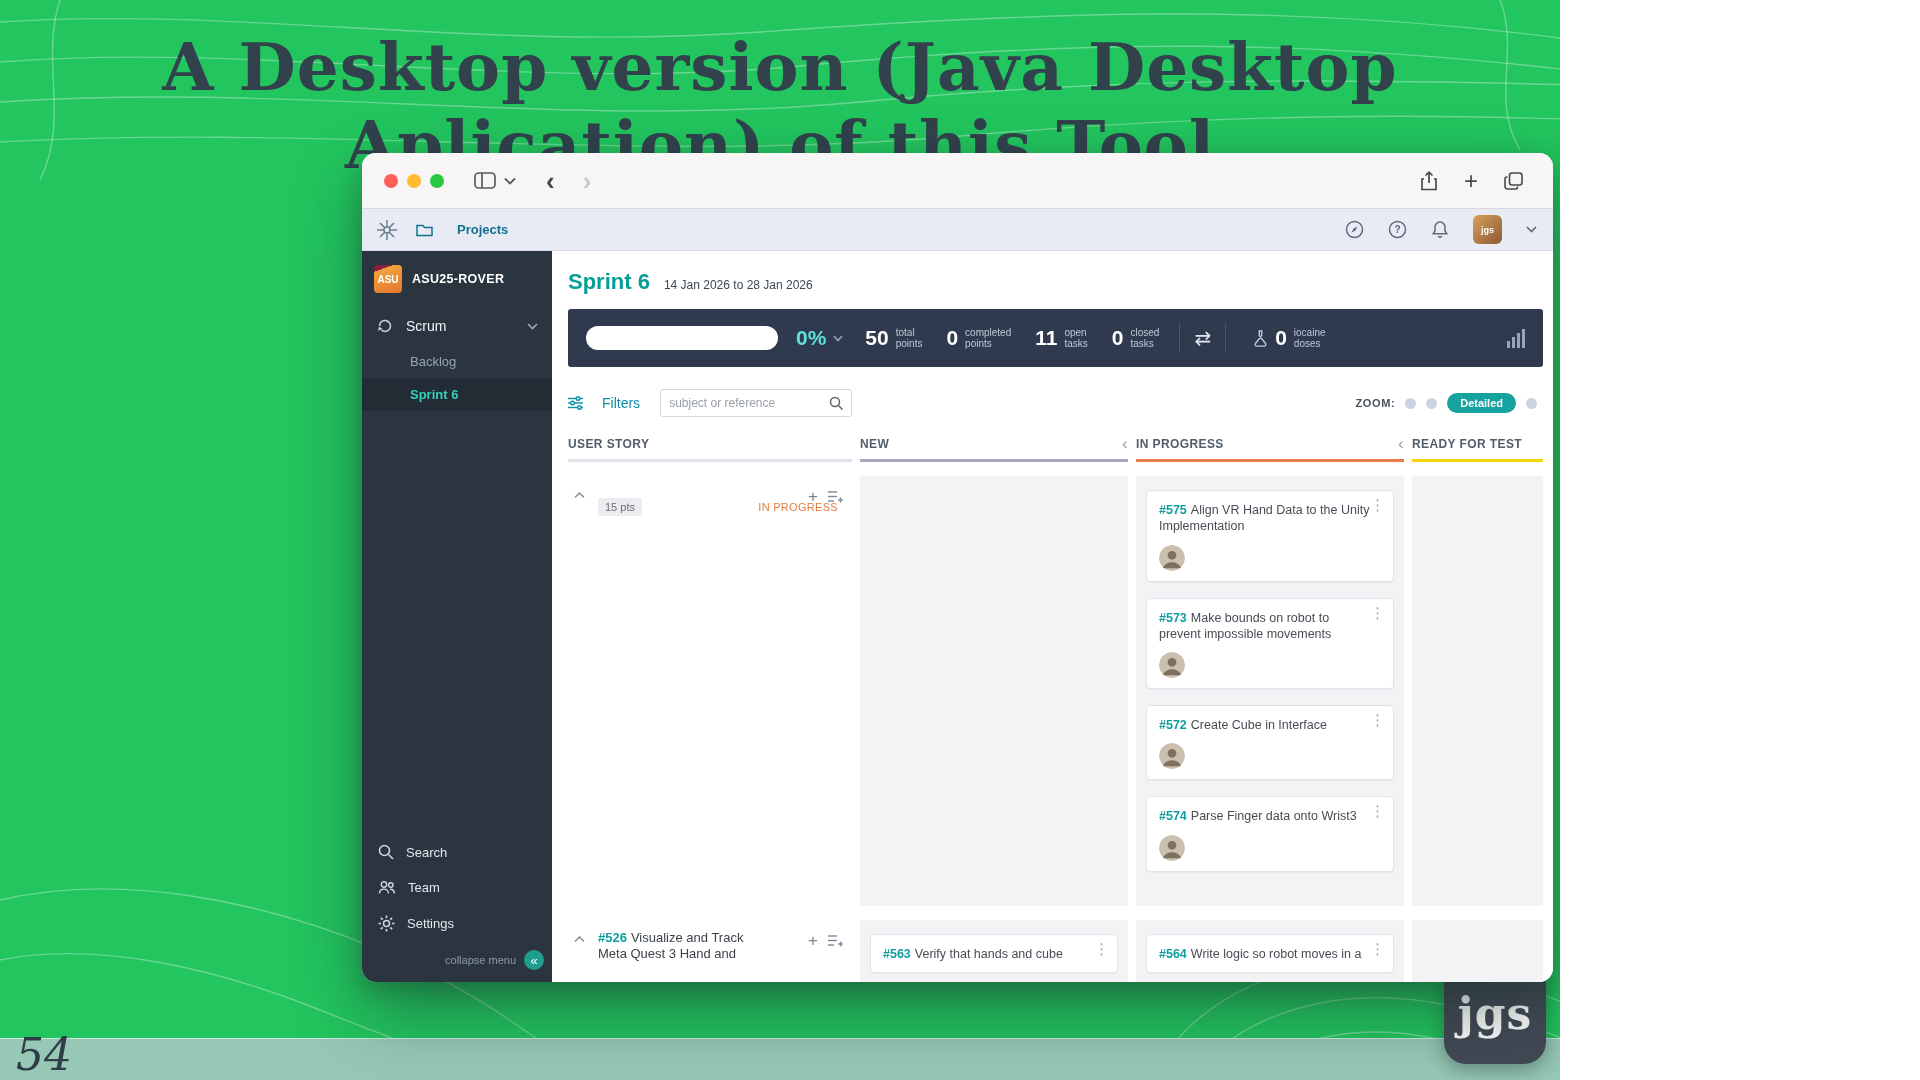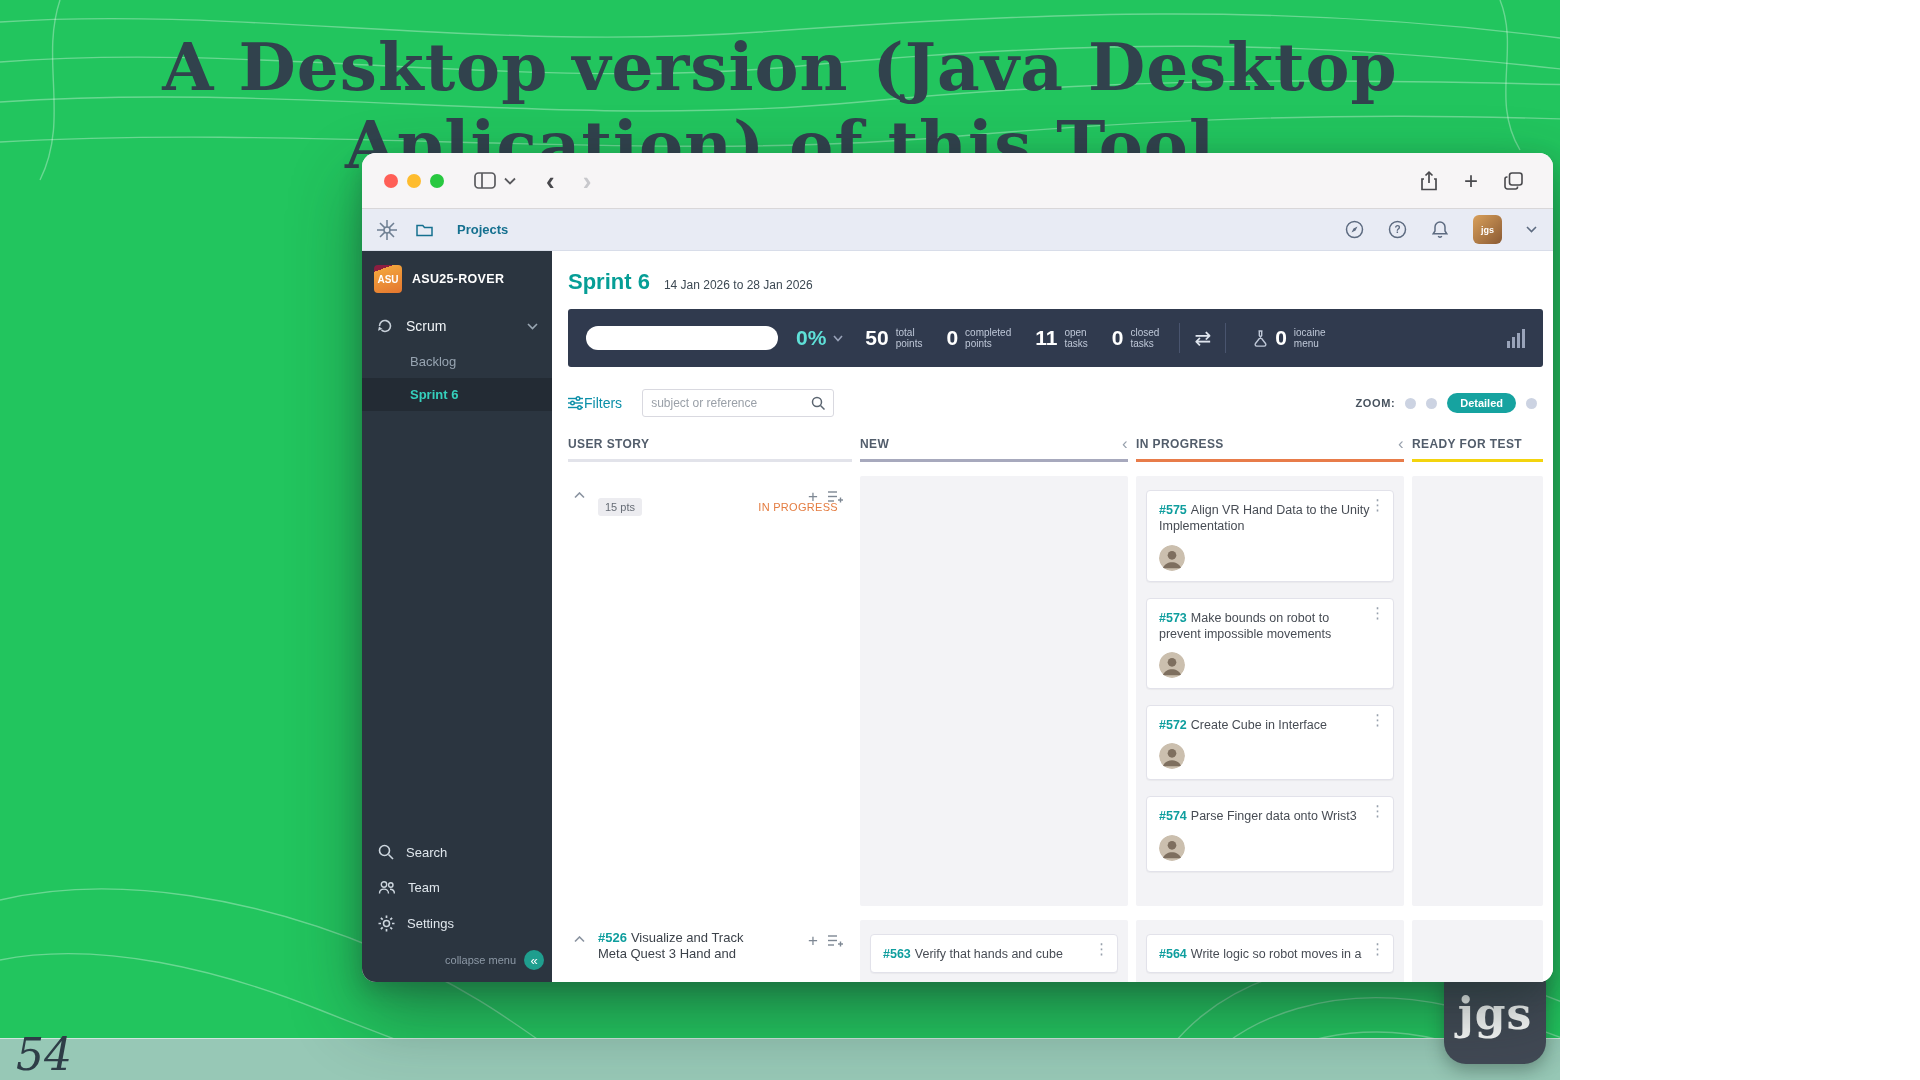--- a/index.html
+++ b/index.html
@@ -84,21 +84,21 @@
   .stat .val { font-size:21px; font-weight:700; color:#fff; }
   .stat .lbls { display:flex; flex-direction:column; font-size:10px; color:#bfc8d8; line-height:1.15; margin-left:7px; }
   .vdiv { width:1px; height:30px; background:#49546e; margin:0 14px; flex:none; }
   .swap-glyph { font-size:20px; color:#dfe5ee; }
   .iocaine { display:flex; align-items:center; margin-left:14px; }
   .iocaine .icon { color:#bfc8d8; margin-right:8px; display:flex; }
   .chart-icon { margin-left:auto; display:flex; align-items:flex-end; gap:2px; }
   .chart-icon i { display:block; width:3px; background:#99a3b9; }
 
   .filters-row { margin-top:22px; display:flex; align-items:center; }
-  .filters-btn { display:flex; align-items:center; gap:1px; color:#0b8fa8; font-size:14px; }
+  .filters-btn { display:flex; align-items:center; gap:19px; color:#0b8fa8; font-size:14px; }
   .search-box { margin-left:20px; width:192px; height:28px; border:1px solid #d9d9e0; border-radius:3px; background:#fff;
     display:flex; align-items:center; padding:0 8px; }
   .search-box input { border:0; outline:0; flex:1; font-size:12px; color:#444; font-family:"Liberation Sans",sans-serif; min-width:0; }
   .search-box input::placeholder { color:#9aa0a8; }
   .search-box .mag { color:#5b6570; display:flex; }
   .zoom-group { margin-left:auto; display:flex; align-items:center; padding-right:6px; }
   .zoom-label { font-size:11px; font-weight:700; color:#47525e; letter-spacing:.6px; }
   .zoom-dot { width:11px; height:11px; border-radius:50%; background:#ccd3e2; margin-left:10px; }
   .zoom-pill { margin-left:10px; background:#16a3a0; color:#fff; font-size:11px; font-weight:700;
     padding:4px 13px; border-radius:11px; }
@@ -371,21 +371,21 @@
           <div class="iocaine" data-interactable="false">
             <span class="icon" data-interactable="false">
               <svg width="13" height="17" viewBox="0 0 13 17">
                   <path d="M4.5 1 H8.5 M5.3 1 V5.5 L11.5 13.5 a1.6 1.6 0 0 1 -1.3 2.6 H2.8 a1.6 1.6 0 0 1 -1.3 -2.6 L7.7 5.5 V1" fill="none" stroke="currentColor" stroke-width="1.4"></path>
                 </svg>
             </span>
             <span class="stat" style="margin-right:0">
               <span class="val" data-interactable="false">0</span>
               <span class="lbls">
                   <span data-interactable="false">iocaine</span>
-                  <span data-interactable="false">menu</span>
+                  <span data-interactable="false">doses</span>
                 </span>
             </span>
           </div>
           <span class="chart-icon" data-interactable="true">
             <i style="height:7px"></i>
               <i style="height:11px"></i>
               <i style="height:15px"></i>
               <i style="height:19px"></i>
           </span>
         </div>

